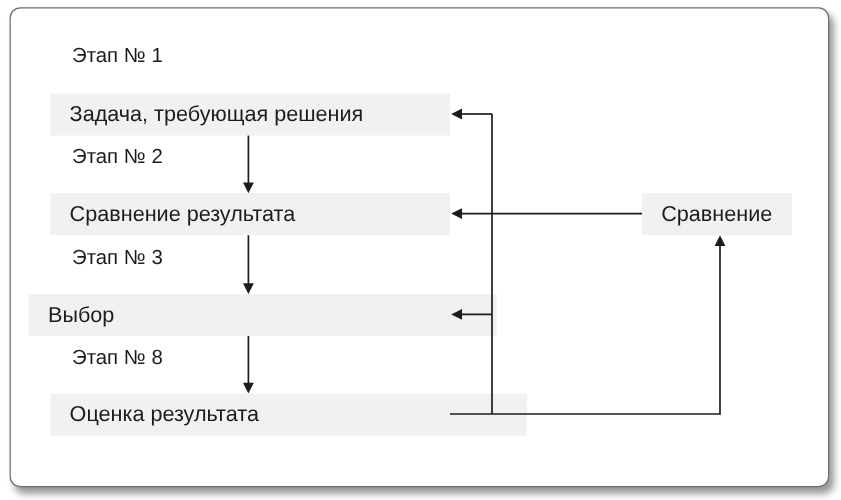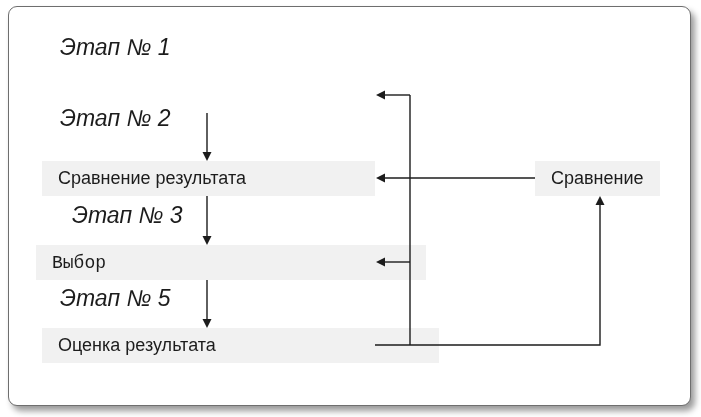--- a/index.html
+++ b/index.html
@@ -21,25 +21,24 @@
     top: 6px;
     width: 681px;
     height: 398px;
     background: #ffffff;
     border: 1px solid #6e6e6e;
     border-radius: 9px;
     box-shadow: 4px 5px 6px rgba(0,0,0,0.40);
   }
   .stage-label {
     position: absolute;
-    font-size: 23px;
+    font-size: 17px;
     line-height: 20px;
     color: #1c1c1c;
     white-space: nowrap;
-    font-style: italic;
   }
   .stage-box {
     position: absolute;
     height: 35px;
     background: #f1f1f1;
     display: flex;
     align-items: center;
     padding-left: 16px;
     box-sizing: border-box;
     font-size: 18px;
@@ -56,26 +55,27 @@
   }
 </style>
 </head>
 <body>
 
 <div class="canvas">
 
   <div class="card"></div>
 
   <div class="stage-label" style="left:60px; top:37px;">Этап № 1</div>
-  <div class="stage-label" style="left:60px; top:108px;">Этап № 2</div>
-  <div class="stage-label" style="left:60px; top:205px;margin-left:12px;">Этап № 3</div>
-  <div class="stage-label" style="left:60px; top:288px;">Этап № 5</div>
+  <div class="stage-label" style="left:60px; top:121px;">Этап № 2</div>
+  <div class="stage-label" style="left:60px; top:205px;">Этап № 3</div>
+  <div class="stage-label" style="left:60px; top:288px;">Этап № 8</div>
 
+  <div class="stage-box" style="left:42px; top:78px; width:333px;">Задача, требующая решения</div>
   <div class="stage-box" style="left:42px; top:161px; width:333px;">Сравнение результата</div>
-  <div class="stage-box" style="left:36px; top:245px; width:390px;font-family:Liberation Mono, monospace;">Выбор</div>
+  <div class="stage-box" style="left:24px; top:245px; width:390px;">Выбор</div>
   <div class="stage-box" style="left:42px; top:328px; width:397px;">Оценка результата</div>
   <div class="stage-box" style="left:535px; top:161px; width:125px;">Сравнение</div>
 
   <svg class="arrows" viewBox="0 0 701 417">
     <g stroke="#1c1c1c" stroke-width="1.4" fill="none">
 
       <line x1="207" y1="113" x2="207" y2="153"></line>
       <line x1="207" y1="196" x2="207" y2="237"></line>
       <line x1="207" y1="280" x2="207" y2="320"></line>
 

